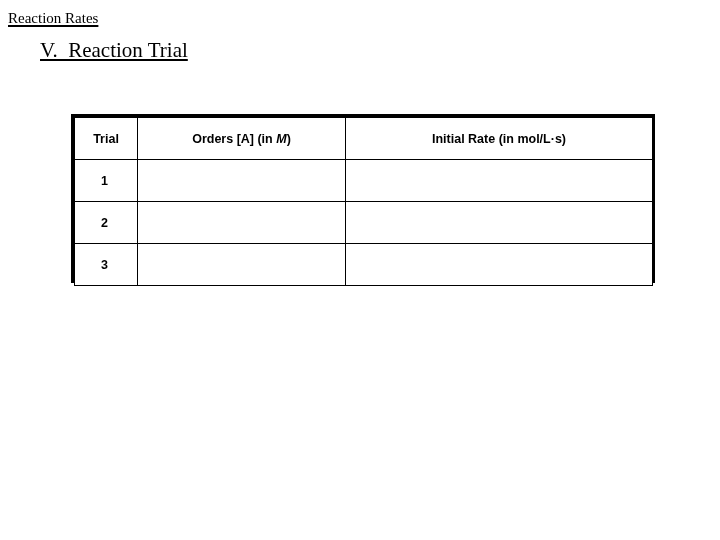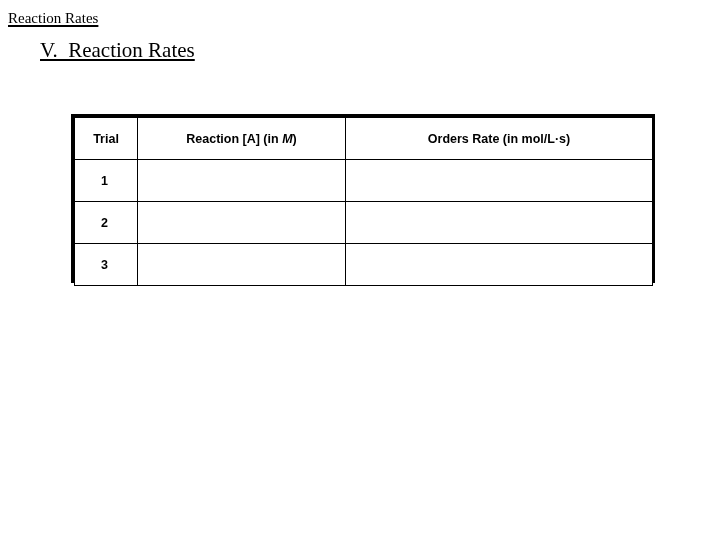--- a/index.html
+++ b/index.html
@@ -110,34 +110,34 @@
   }
   .unit-italic {
     font-style: italic;
   }
 </style>
 </head>
 <body>
 
 <div class="slide-title"><span class="ul">Reaction Rates</span></div>
 
-<div class="slide-subtitle"><span class="ul">V.  Reaction Rates</span></div>
+<div class="slide-subtitle"><span class="ul">V.  Reaction Trial</span></div>
 
 <div class="data-table-wrap">
   <table class="data-table">
     <colgroup>
       <col class="col-trial">
       <col class="col-conc">
       <col class="col-rate">
     </colgroup>
     <thead>
       <tr class="header-row">
         <th>Trial</th>
-        <th><span>Reaction [A] (in </span><span class="unit-italic">M</span><span>)</span></th>
-        <th>Orders Rate (in mol/L·s)</th>
+        <th><span>Orders [A] (in </span><span class="unit-italic">M</span><span>)</span></th>
+        <th>Initial Rate (in mol/L·s)</th>
       </tr>
     </thead>
     <tbody>
       <tr class="data-row">
         <td class="cell-trial">1</td>
         <td class="cell-blank"></td>
         <td class="cell-blank"></td>
       </tr>
       <tr class="data-row">
         <td class="cell-trial">2</td>

